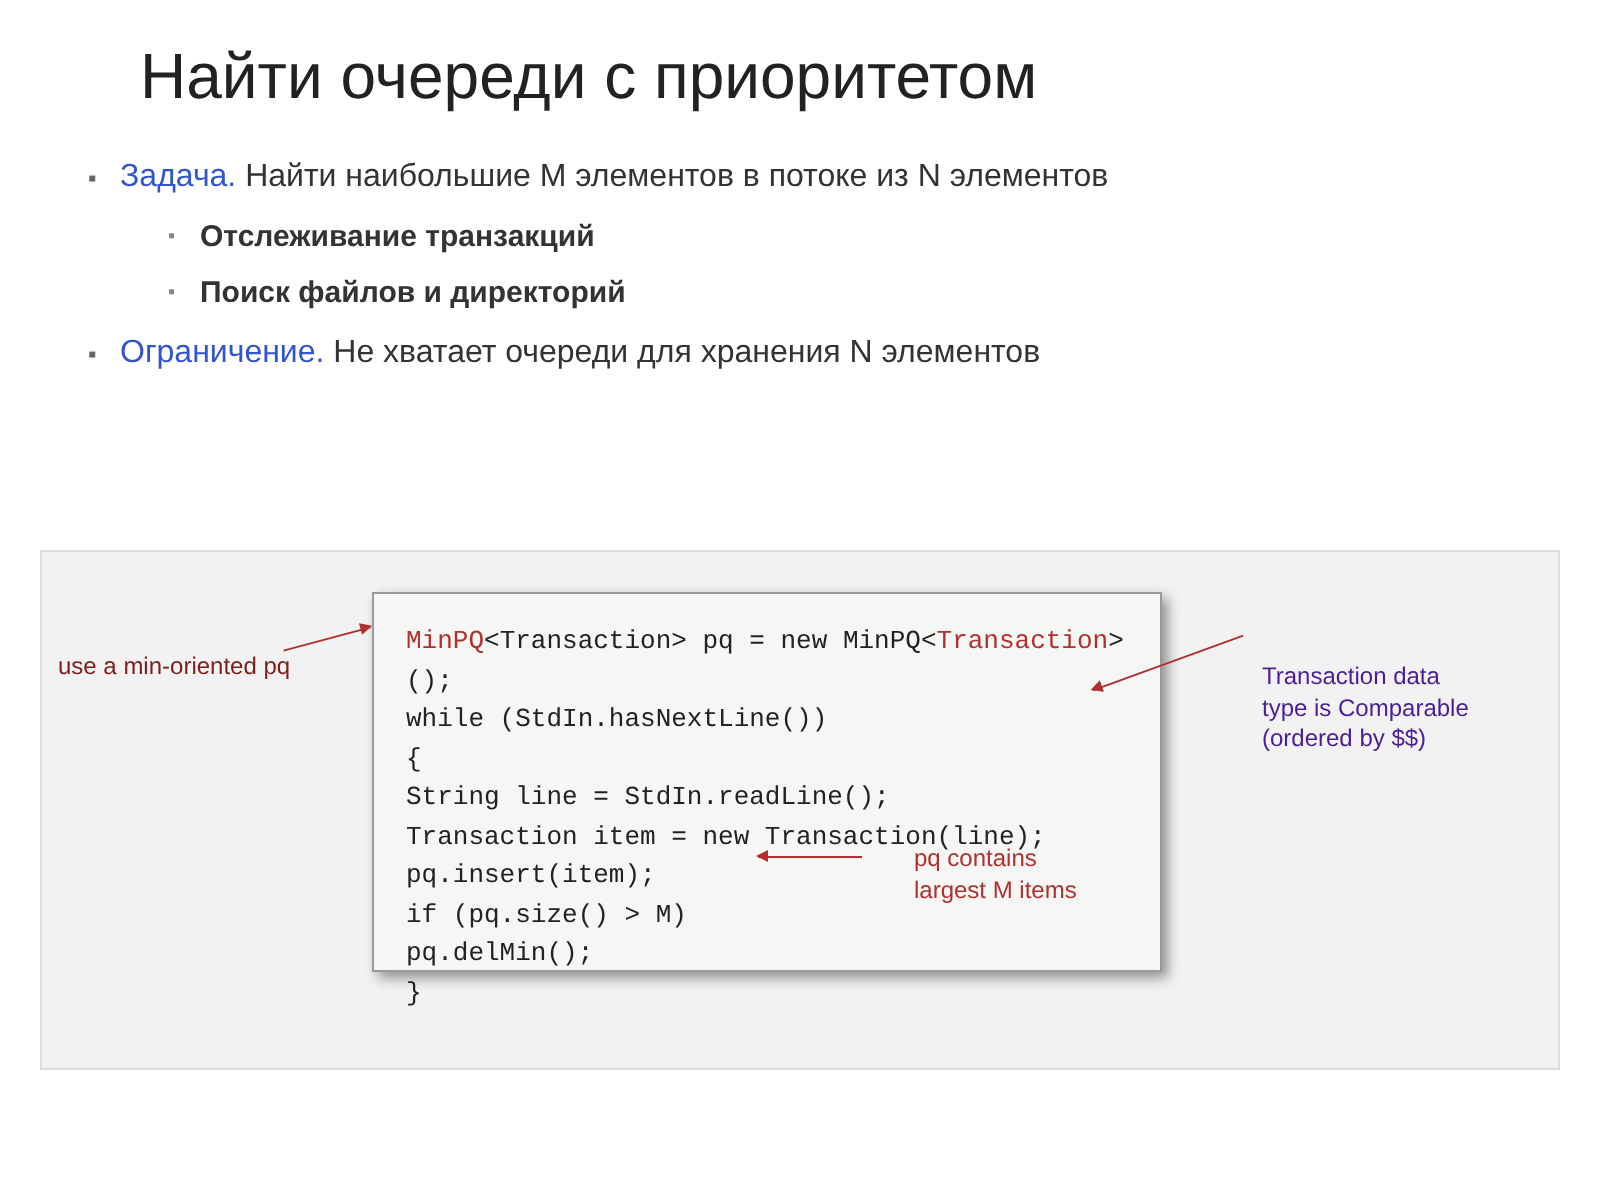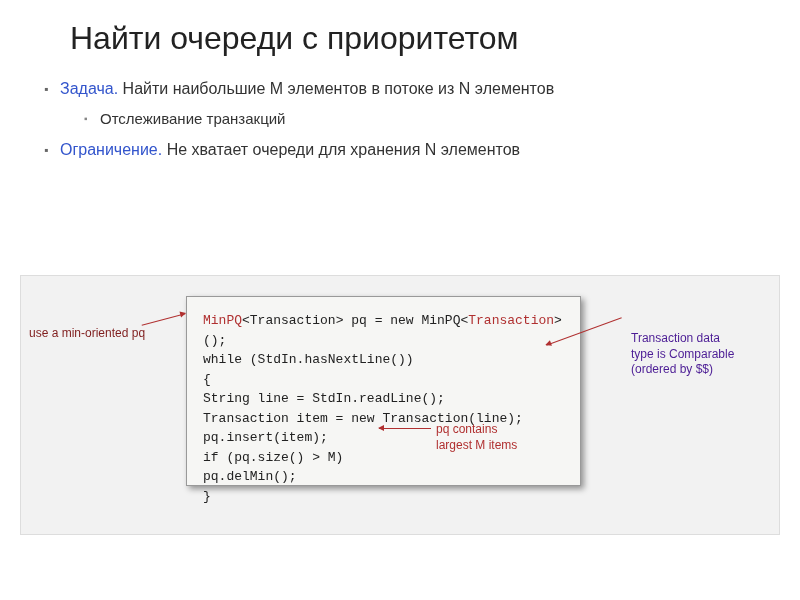--- a/index.html
+++ b/index.html
@@ -50,20 +50,21 @@
       list-style: none;
       margin-left: 20px;
       margin-top: 4px;
       margin-bottom: 4px;
     }
     .bullets ul li {
       position: relative;
       padding-left: 20px;
       font-size: 15px;
       margin-bottom: 2px;
+      font-weight: bold;
     }
     .bullets ul li::before {
       content: "▪";
       position: absolute;
       left: 4px;
       color: #888;
       font-size: 10px;
       top: 4px;
     }
     .link {
@@ -110,21 +111,21 @@
       top: 55px;
       left: 610px;
       width: 140px;
       line-height: 1.3;
     }
     .anno-center {
       position: absolute;
       font-size: 12px;
       color: #b03030;
       top: 146px;
-      left: 415px;
+      left: 436px;
       width: 100px;
       line-height: 1.3;
     }
     .arrow {
       position: absolute;
       height: 1px;
       background: #b03030;
     }
     .arrow::after {
       content: "";
@@ -175,20 +176,21 @@
 <body>
 
 <div class="slide">
   <h1 class="title">Найти очереди с приоритетом</h1>
 
   <ul class="bullets">
     <li>
       <span class="link">Задача.</span><span> Найти наибольшие M элементов в потоке из N элементов</span>
       <ul>
         <li>Отслеживание транзакций</li>
+        <li>Поиск файлов и директорий</li>
       </ul>
     </li>
     <li>
       <span class="link">Ограничение.</span><span> Не хватает очереди для хранения N элементов</span>
     </li>
   </ul>
 </div>
 
 <div class="figure">
   <div class="codebox">

